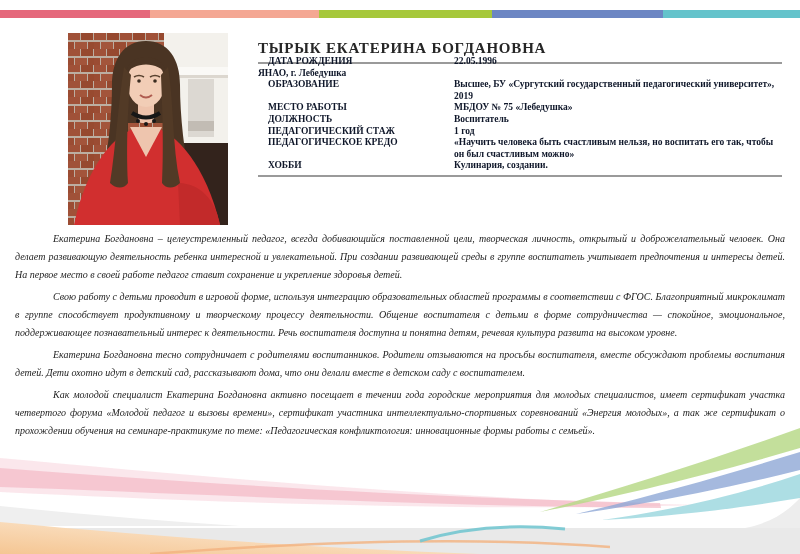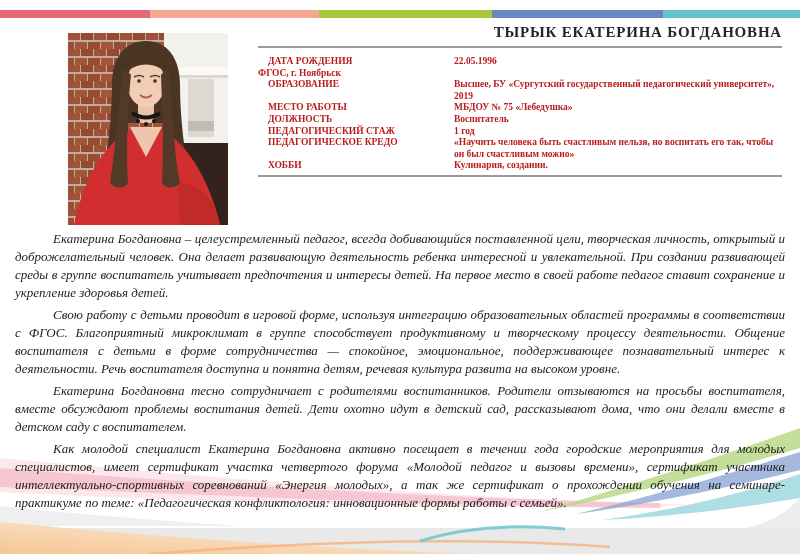--- a/index.html
+++ b/index.html
@@ -11,33 +11,33 @@
   .seg.s1{width:150px;background:#e5687b;}
   .seg.s2{width:169px;background:#f4a793;}
   .seg.s3{width:173px;background:#a6c83b;}
   .seg.s4{width:171px;background:#6c86c3;}
   .seg.s5{width:137px;background:#64c3cb;}
   
   .deco{position:absolute;inset:0;z-index:0;pointer-events:none;}
   
   .photo{position:absolute;left:68px;top:33px;width:160px;height:192px;z-index:2;}
   
-  .header{position:absolute;left:258px;top:24px;width:524px;z-index:2;text-align:right;}
+  .header{position:absolute;left:258px;top:40px;width:524px;z-index:2;text-align:left;}
   .title{margin:0;font-size:15px;font-weight:bold;letter-spacing:.8px;color:#262626;}
   .title-rule{margin-top:5px;height:1.5px;background:#9a9a9a;}
   
-  .info{position:absolute;left:258px;top:56px;width:524px;z-index:2;color:#b91c1c;}
+  .info{position:absolute;left:258px;top:56px;width:524px;z-index:2;color:#0f172a;}
   .info .row{display:flex;align-items:flex-start;}
   .info .label{width:196px;padding-left:10px;box-sizing:border-box;
                font-size:9.5px;font-weight:bold;line-height:11.6px;}
   .info .value{flex:1;font-size:9.5px;font-weight:bold;line-height:11.6px;}
   .table-rule{position:absolute;left:258px;top:175px;width:524px;height:1.5px;background:#9a9a9a;z-index:2;}
   
   .bio{position:absolute;left:15px;top:230px;width:770px;z-index:2;
-       font-style:italic;font-size:13px;line-height:18px;color:#1c1c1c;text-align:justify;}
+       font-style:italic;font-size:10px;line-height:18px;color:#1c1c1c;text-align:justify;}
   .bio p{margin:0 0 4px 0;text-indent:38px;}
 </style>
 </head>
 <body>
 
 <div class="page">
 
   <svg class="deco" viewBox="0 0 800 554" width="800" height="554" aria-hidden="true">
     <defs>
       <linearGradient id="peachGrad" x1="0" y1="1" x2="1" y2="0">
@@ -125,21 +125,21 @@
     <h1 class="title">ТЫРЫК ЕКАТЕРИНА БОГДАНОВНА</h1>
     <div class="title-rule"></div>
   </div>
 
   <div class="info">
     <div class="row">
       <div class="label">ДАТА РОЖДЕНИЯ</div>
       <div class="value">22.05.1996</div>
     </div>
     <div class="row">
-      <div class="value">ФГОС, г. Ноябрьск</div>
+      <div class="value">ЯНАО, г. Лебедушка</div>
     </div>
     <div class="row">
       <div class="label">ОБРАЗОВАНИЕ</div>
       <div class="value">Высшее, БУ «Сургутский государственный педагогический университет», 2019</div>
     </div>
     <div class="row">
       <div class="label">МЕСТО РАБОТЫ</div>
       <div class="value">МБДОУ № 75 «Лебедушка»</div>
     </div>
     <div class="row">

